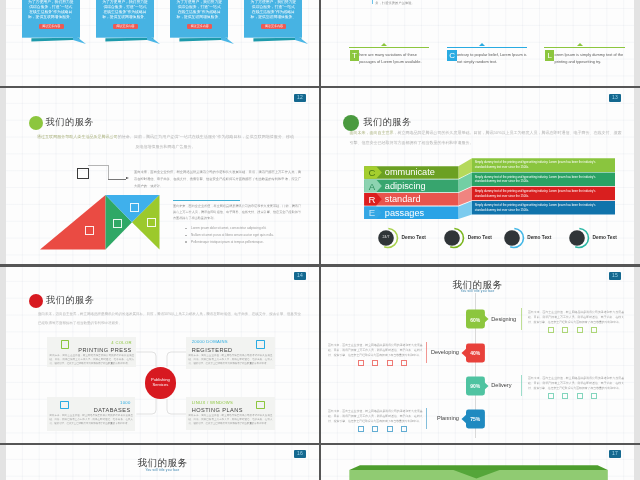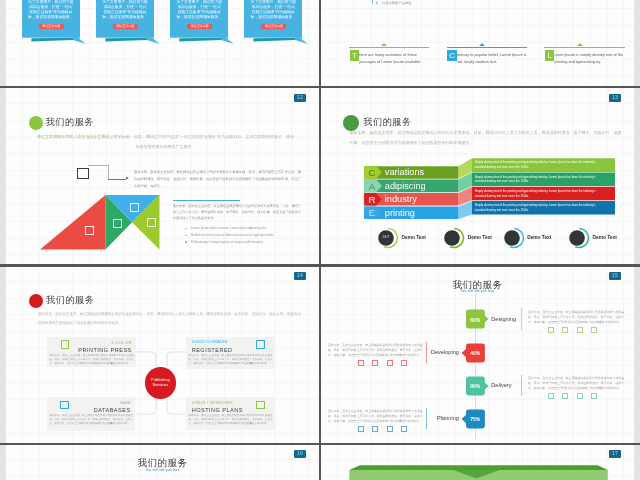--- a/index.html
+++ b/index.html
@@ -148,30 +148,30 @@
           <path d="M101.39999999999998 39 L115 32.70000000000002 L115 46.30000000000001 L101.39999999999998 51.599999999999994 Z" fill="#f08480"></path>
           <path d="M115 32.70000000000002 L258 32.70000000000002 L258 46.30000000000001 L115 46.30000000000001 Z" fill="#d91f1f"></path>
           <path d="M7.199999999999989 39 L101.39999999999998 39 L101.39999999999998 51.599999999999994 L7.199999999999989 51.599999999999994 Z" fill="#e8554e"></path>
           <path d="M7.199999999999989 39 L19.19999999999999 39 L24.80000000000001 45.30000000000001 L19.19999999999999 51.599999999999994 L7.199999999999989 51.599999999999994 Z" fill="#dc1f1f"></path>
           <path d="M101.39999999999998 52.39999999999998 L115 46.900000000000006 L115 60.5 L101.39999999999998 64.99999999999997 Z" fill="#7ccbee"></path>
           <path d="M115 46.900000000000006 L258 46.900000000000006 L258 60.5 L115 60.5 Z" fill="#1073ab"></path>
           <path d="M7.199999999999989 52.39999999999998 L101.39999999999998 52.39999999999998 L101.39999999999998 64.99999999999997 L7.199999999999989 64.99999999999997 Z" fill="#2aa3e6"></path>
           <path d="M7.199999999999989 52.39999999999998 L19.19999999999999 52.39999999999998 L24.80000000000001 58.69999999999999 L19.19999999999999 64.99999999999997 L7.199999999999989 64.99999999999997 Z" fill="#35a7e4"></path>
         </svg>
         <div style="position:absolute;left:45px;top:79.1px;width:12px;font-size:9.6px;line-height:11px;color:#4b7a14;text-align:center;font-family:&quot;Liberation Sans&quot;,sans-serif;">C</div>
-        <div style="position:absolute;left:63.80000000000001px;top:79.39999999999999px;font-size:9.2px;line-height:10.6px;color:#fff;">variations</div>
+        <div style="position:absolute;left:63.80000000000001px;top:79.39999999999999px;font-size:9.2px;line-height:10.6px;color:#fff;">ommunicate</div>
         <div style="position:absolute;left:153.7px;top:72.30000000000001px;width:123.5px;font-size:2.85px;line-height:4.9px;color:#fff;">Simply dummy text of the printing and typesetting industry. Lorem Ipsum has been the industry's standard dummy text ever since the 1500s.</div>
         <div style="position:absolute;left:45px;top:92.5px;width:12px;font-size:9.6px;line-height:11px;color:#2e8f5e;text-align:center;font-family:&quot;Liberation Sans&quot;,sans-serif;">A</div>
         <div style="position:absolute;left:63.80000000000001px;top:92.8px;font-size:9.2px;line-height:10.6px;color:#fff;">adipiscing</div>
         <div style="position:absolute;left:153.7px;top:86.5px;width:123.5px;font-size:2.85px;line-height:4.9px;color:#fff;">Simply dummy text of the printing and typesetting industry. Lorem Ipsum has been the industry's standard dummy text ever since the 1500s.</div>
         <div style="position:absolute;left:45px;top:105.9px;width:12px;font-size:9.6px;line-height:11px;color:#ffffff;text-align:center;font-family:&quot;Liberation Sans&quot;,sans-serif;">R</div>
-        <div style="position:absolute;left:63.80000000000001px;top:106.2px;font-size:9.2px;line-height:10.6px;color:#fff;">industry</div>
+        <div style="position:absolute;left:63.80000000000001px;top:106.2px;font-size:9.2px;line-height:10.6px;color:#fff;">standard</div>
         <div style="position:absolute;left:153.7px;top:100.70000000000002px;width:123.5px;font-size:2.85px;line-height:4.9px;color:#fff;">Simply dummy text of the printing and typesetting industry. Lorem Ipsum has been the industry's standard dummy text ever since the 1500s.</div>
         <div style="position:absolute;left:45px;top:119.29999999999998px;width:12px;font-size:9.6px;line-height:11px;color:#bfe4f8;text-align:center;font-family:&quot;Liberation Sans&quot;,sans-serif;">E</div>
-        <div style="position:absolute;left:63.80000000000001px;top:119.59999999999998px;font-size:9.2px;line-height:10.6px;color:#fff;">printing</div>
+        <div style="position:absolute;left:63.80000000000001px;top:119.59999999999998px;font-size:9.2px;line-height:10.6px;color:#fff;">passages</div>
         <div style="position:absolute;left:153.7px;top:114.9px;width:123.5px;font-size:2.85px;line-height:4.9px;color:#fff;">Simply dummy text of the printing and typesetting industry. Lorem Ipsum has been the industry's standard dummy text ever since the 1500s.</div>
         <svg width="26" height="26" viewBox="0 0 26 26" style="position:absolute;left:52px;top:136.8px;">
           <circle cx="15.0" cy="13.0" r="9.5" fill="none" stroke="#a9d24e" stroke-width="1.6" stroke-dasharray="33.2 30" transform="rotate(-88 15 13)"></circle>
           <circle cx="13" cy="13" r="7.8" fill="#303538"></circle>
         </svg>
         <div style="position:absolute;left:58px;top:147.4px;width:14px;font-size:3.5px;line-height:5px;color:#e4e4e4;text-align:center;">24/7</div>
         <div style="position:absolute;left:80.6px;top:146.8px;font-size:4.8px;line-height:6px;color:#333;font-weight:bold;">Demo Text</div>
         <svg width="26" height="26" viewBox="0 0 26 26" style="position:absolute;left:118.10000000000002px;top:136.8px;">
           <circle cx="15.0" cy="13.0" r="9.5" fill="none" stroke="#7ab51d" stroke-width="1.6" stroke-dasharray="33.2 30" transform="rotate(-88 15 13)"></circle>
           <circle cx="13" cy="13" r="7.8" fill="#303538"></circle>

